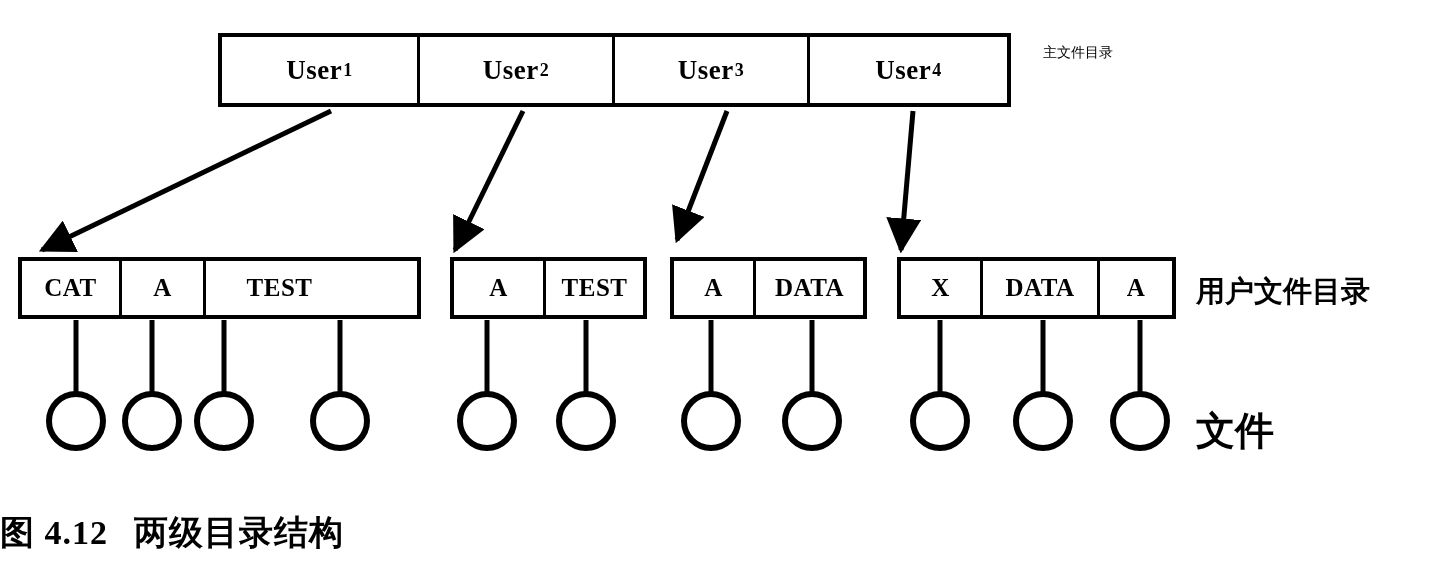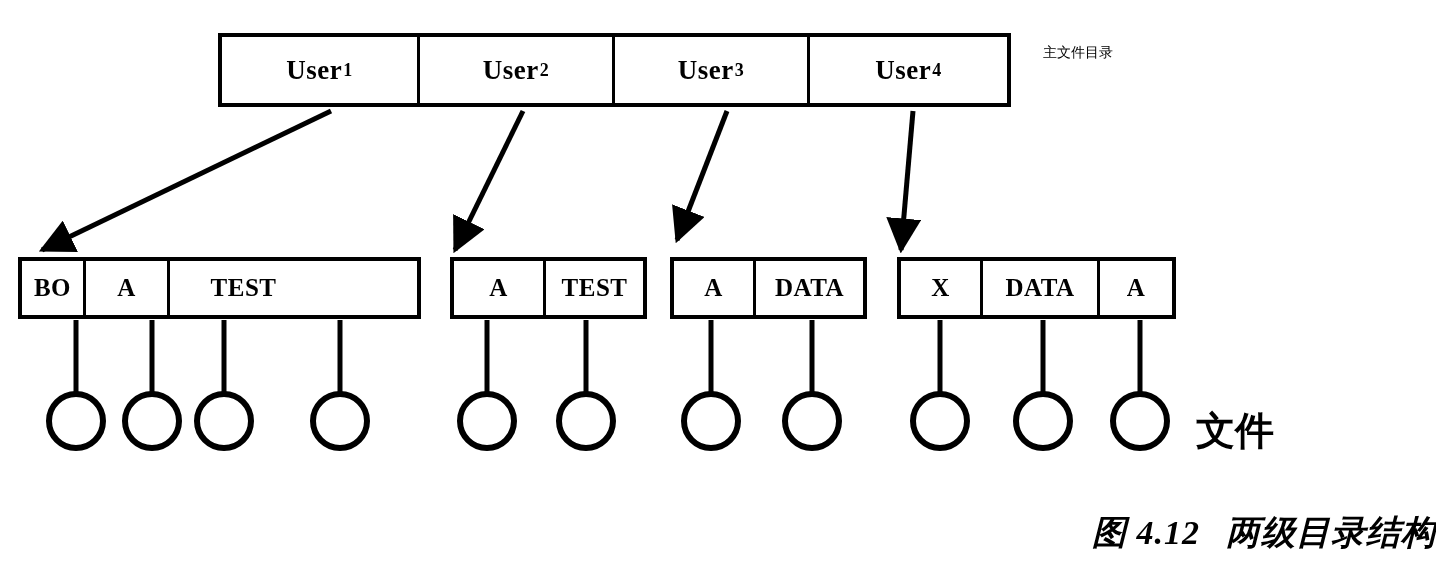--- a/index.html
+++ b/index.html
@@ -103,26 +103,25 @@
     top: 404px;
     font-size: 39px;
     font-weight: 700;
   }
 
   #figure-caption {
     position: absolute;
     left: 0;
     top: 510px;
     width: 1436px;
-    text-align: right;
+    text-align: left;
     font-family: "Liberation Serif", serif;
     font-size: 34px;
     font-weight: 700;
     letter-spacing: 1px;
-    font-style: italic;
   }
   #figure-caption .cap-num { margin-right: 26px; }
 
   
   #vector-layer {
     position: absolute;
     left: 0;
     top: 0;
     width: 1436px;
     height: 576px;
@@ -149,41 +148,42 @@
       </div>
     <div class="dir-cell" style="width:199px">
         <span>User</span>
         <span class="sub">4</span>
       </div>
   </div>
 
   <div class="side-label" id="label-master">主文件目录</div>
 
   <div class="dir-row ufd" id="ufd-1">
-    <div class="dir-cell" style="width:64px">BO</div>
+    <div class="dir-cell" style="width:100px">CAT</div>
     <div class="dir-cell" style="width:84px">A</div>
     <div class="dir-cell" style="width:147px">TEST</div>
   </div>
 
   <div class="dir-row ufd" id="ufd-2">
     <div class="dir-cell" style="width:92px">A</div>
     <div class="dir-cell" style="width:97px">TEST</div>
   </div>
 
   <div class="dir-row ufd" id="ufd-3">
     <div class="dir-cell" style="width:82px">A</div>
     <div class="dir-cell" style="width:107px">DATA</div>
   </div>
 
   <div class="dir-row ufd" id="ufd-4">
     <div class="dir-cell" style="width:82px">X</div>
     <div class="dir-cell" style="width:117px">DATA</div>
     <div class="dir-cell" style="width:72px">A</div>
   </div>
 
+  <div class="side-label" id="label-ufd">用户文件目录</div>
   <div class="side-label" id="label-files">文件</div>
 
   <svg id="vector-layer" viewBox="0 0 1436 576">
     <defs>
       <marker id="arrowhead" viewBox="0 0 10 10" refX="9" refY="5" markerWidth="7" markerHeight="7" orient="auto-start-reverse">
         <path d="M 0 0 L 10 5 L 0 10 z" fill="#000"></path>
       </marker>
     </defs>
 
     <g stroke="#000" stroke-width="5" fill="none" marker-end="url(#arrowhead)">

